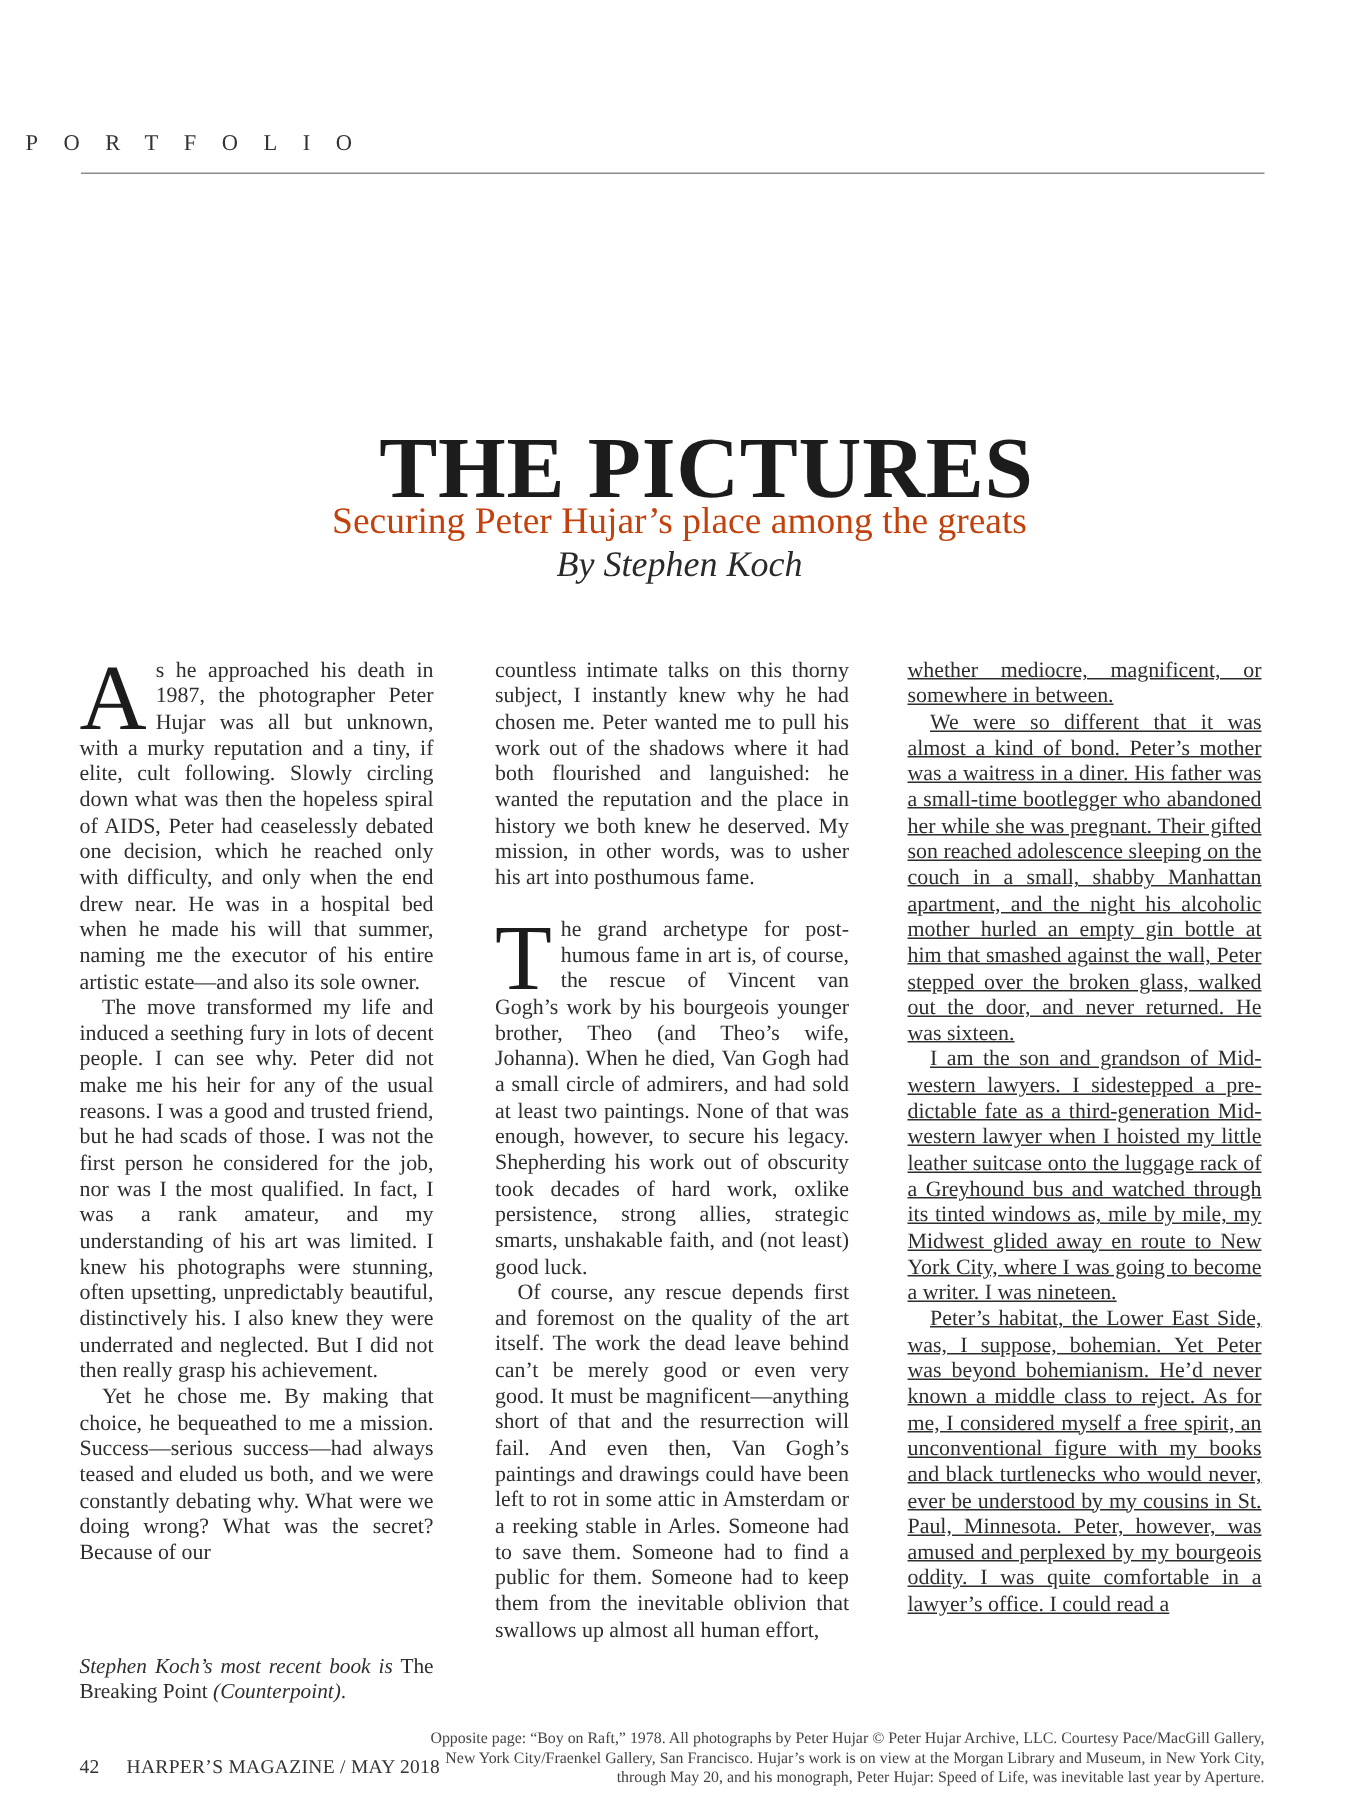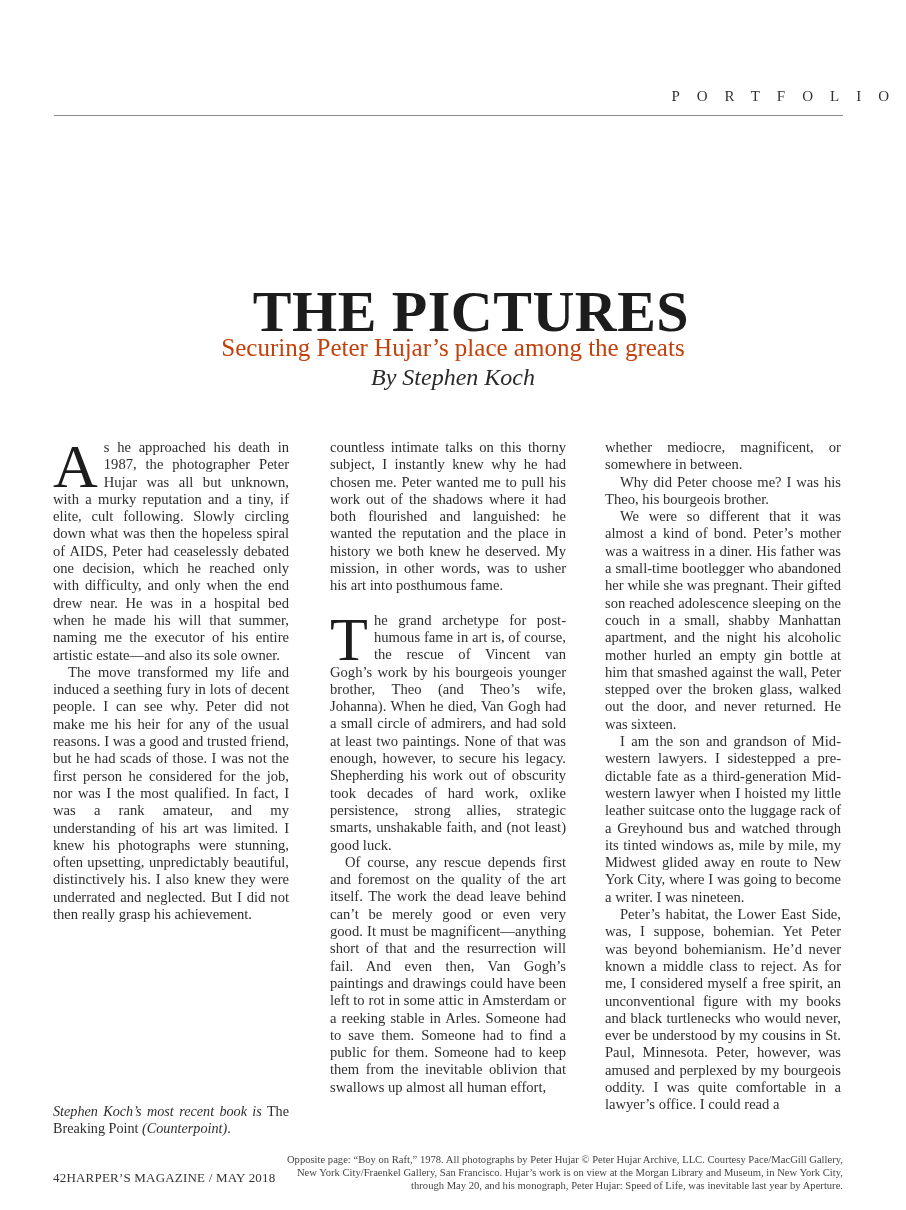--- a/index.html
+++ b/index.html
@@ -1,21 +1,21 @@
 <!DOCTYPE html>
 <html><head>
   <meta charset="utf-8">
   <style>
     html, body { margin: 0; padding: 0; background: #ffffff; }
     body {
       width: 906px; height: 1210px; position: relative; overflow: hidden;
       font-family: "Liberation Serif", "DejaVu Serif", serif; color: #2a2a2a;
     }
     .section-label {
-      position: absolute; left: 0; width: 906px; top: 88px; text-align: right;
+      position: absolute; left: 0; width: 906px; top: 88px; text-align: left;
       font-size: 15px; letter-spacing: 17px; color: #333; text-indent: 17px;
     }
     .rule {
       position: absolute; left: 54px; width: 789px; top: 115px; height: 1px;
       background: #8a8a8a;
     }
     .title {
       position: absolute; left: 0; width: 906px; top: 262px; text-align: center;
       font-size: 58px; line-height: 64px; color: #1c1c1c; letter-spacing: 0.5px;
     }
@@ -27,38 +27,38 @@
       position: absolute; left: 0; width: 906px; top: 362px; text-align: center;
       font-size: 24px; line-height: 30px; font-style: italic; color: #2a2a2a;
     }
     .col {
       position: absolute; top: 439px; width: 236px;
       font-size: 14.6px; line-height: 17.3px; text-align: justify; color: #2e2e2e;
       hyphens: manual;
     }
     .col1 { left: 53px; }
     .col2 { left: 330px; }
-    .col3 { left: 605px; }
+    .col3 { left: 605px; text-decoration: underline; }
     .col p { margin: 0; text-indent: 15px; }
     .col p.noindent { text-indent: 0; }
     .col p.gap-before { margin-top: 17px; }
     .dropcap {
       float: left; font-size: 62px; line-height: 48px; margin: 3px 6px 0 0;
       color: #1c1c1c; font-weight: normal;
     }
     .bio {
       position: absolute; left: 53px; top: 1103px; width: 236px;
       font-size: 14.2px; line-height: 17px; text-align: justify; color: #2e2e2e;
     }
     .bio .it { font-style: italic; font-family: Liberation Serif, serif; }
     .folio {
       position: absolute; left: 53px; top: 1170px;
       font-size: 13px; color: #333; letter-spacing: 0.2px;
     }
-    .folio .num { }
+    .folio .num { margin-right: 18px; }
     .credits {
       position: absolute; right: 63px; top: 1153px; width: 560px;
       font-size: 10.6px; line-height: 13px; text-align: right; color: #444;
     }
     .credits .it { }
   </style>
 </head>
 <body>
 
 <div class="section-label">PORTFOLIO</div>
@@ -66,33 +66,33 @@
 
 <h1 class="title" style="margin:18px;font-weight:bold;">THE PICTURES</h1>
 <div class="subtitle">Securing Peter Hujar’s place among the greats</div>
 <div class="byline">By Stephen Koch</div>
 
 <div class="col col1">
   <p class="noindent">
     <span class="dropcap">A</span><span>s he approached his death in 1987, the photographer Peter Hujar was all but unknown, with a murky reputation and a tiny, if elite, cult following. Slowly circling down what was then the hopeless spi­ral of AIDS, Peter had ceaselessly de­bated one decision, which he reached only with difficulty, and only when the end drew near. He was in a hospi­tal bed when he made his will that summer, naming me the executor of his entire artistic estate—and also its sole owner.</span>
   </p>
   <p>The move transformed my life and induced a seething fury in lots of decent people. I can see why. Peter did not make me his heir for any of the usual reasons. I was a good and trusted friend, but he had scads of those. I was not the first person he considered for the job, nor was I the most qualified. In fact, I was a rank amateur, and my understanding of his art was limited. I knew his photo­graphs were stunning, often upset­ting, unpredictably beautiful, distinc­tively his. I also knew they were underrated and neglected. But I did not then really grasp his achievement.</p>
+  <p>Yet he chose me. By making that choice, he bequeathed to me a mis­sion. Success—serious success—had always teased and eluded us both, and we were constantly debating why. What were we doing wrong? What was the secret? Because of our</p>
 </div>
 
 <div class="col col2">
   <p class="noindent">countless intimate talks on this thorny subject, I instantly knew why he had chosen me. Peter wanted me to pull his work out of the shadows where it had both flourished and lan­guished: he wanted the reputation and the place in history we both knew he deserved. My mission, in other words, was to usher his art into posthumous fame.</p>
   <p class="noindent gap-before">
     <span class="dropcap">T</span><span>he grand archetype for post­humous fame in art is, of course, the rescue of Vincent van Gogh’s work by his bourgeois younger brother, Theo (and Theo’s wife, Johanna). When he died, Van Gogh had a small circle of admirers, and had sold at least two paintings. None of that was enough, however, to secure his legacy. Shepherding his work out of obscurity took decades of hard work, oxlike persistence, strong allies, strategic smarts, unshakable faith, and (not least) good luck.</span>
   </p>
   <p>Of course, any rescue depends first and foremost on the quality of the art itself. The work the dead leave behind can’t be merely good or even very good. It must be magnificent—anything short of that and the resur­rection will fail. And even then, Van Gogh’s paintings and drawings could have been left to rot in some attic in Amsterdam or a reeking stable in Ar­les. Someone had to save them. Someone had to find a public for them. Someone had to keep them from the inevitable oblivion that swallows up almost all human effort,</p>
 </div>
 
 <div class="col col3">
   <p class="noindent">whether mediocre, magnificent, or somewhere in between.</p>
-  <p>Why did Peter choose me? I was his Theo, his bourgeois brother.</p>
   <p>We were so different that it was almost a kind of bond. Peter’s moth­er was a waitress in a diner. His fa­ther was a small-time bootlegger who abandoned her while she was preg­nant. Their gifted son reached ado­lescence sleeping on the couch in a small, shabby Manhattan apartment, and the night his alcoholic mother hurled an empty gin bottle at him that smashed against the wall, Peter stepped over the broken glass, walked out the door, and never returned. He was sixteen.</p>
   <p>I am the son and grandson of Mid­western lawyers. I sidestepped a pre­dictable fate as a third-generation Mid­western lawyer when I hoisted my little leather suitcase onto the luggage rack of a Greyhound bus and watched through its tinted windows as, mile by mile, my Midwest glided away en route to New York City, where I was going to become a writer. I was nineteen.</p>
   <p>Peter’s habitat, the Lower East Side, was, I suppose, bohemian. Yet Peter was beyond bohemianism. He’d never known a middle class to reject. As for me, I considered myself a free spirit, an unconventional figure with my books and black turtlenecks who would nev­er, ever be understood by my cousins in St. Paul, Minnesota. Peter, however, was amused and perplexed by my bourgeois oddity. I was quite comfort­able in a lawyer’s office. I could read a</p>
 </div>
 
 <div class="bio">
   <span class="it">Stephen Koch’s most recent book is</span><span> The Breaking Point </span><span class="it">(Counterpoint)</span><span>.</span>
 </div>
 
 <div class="folio">

